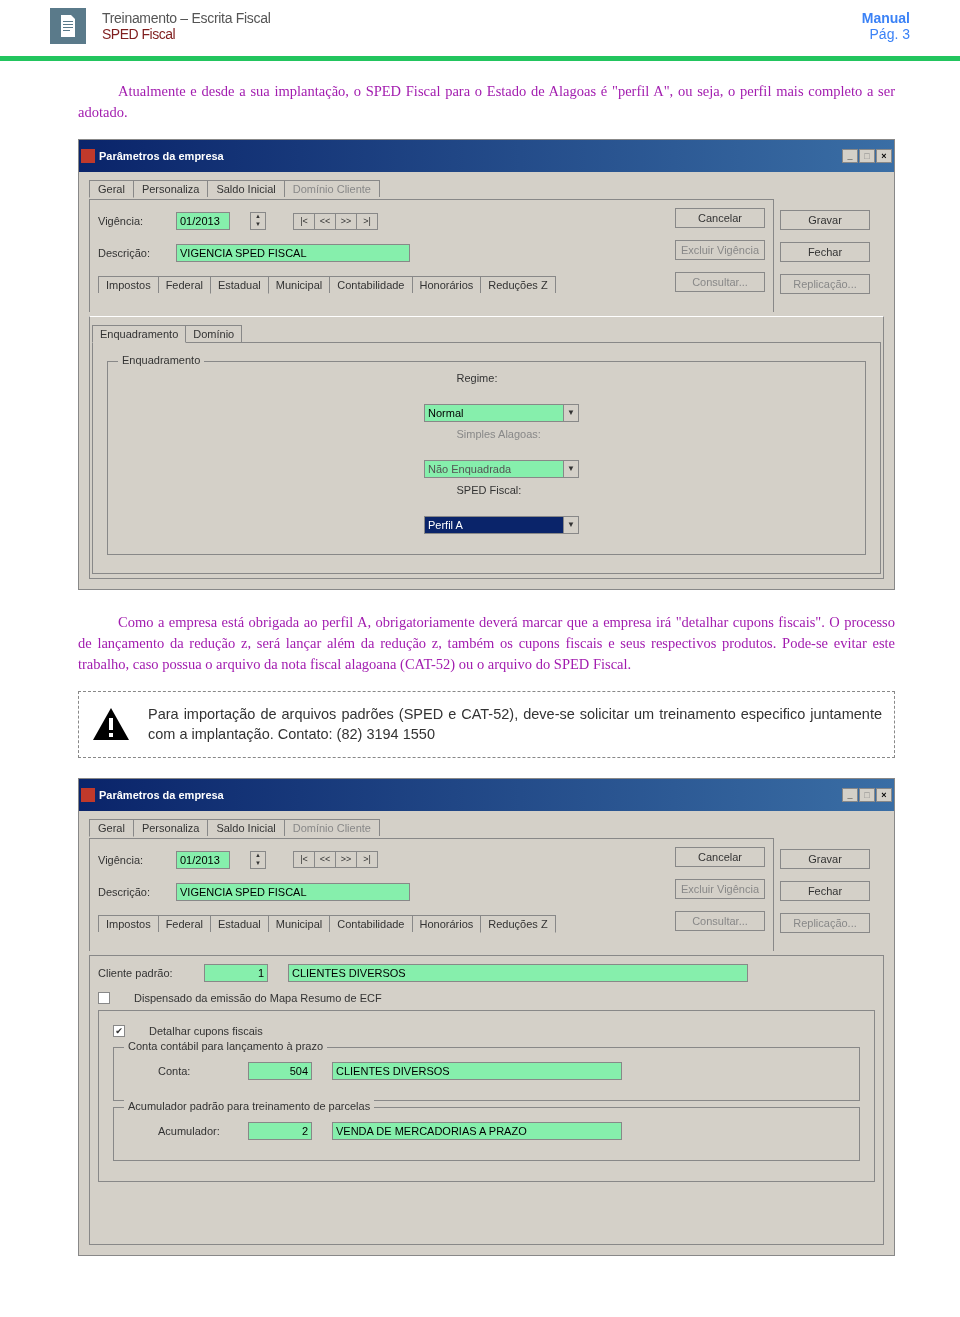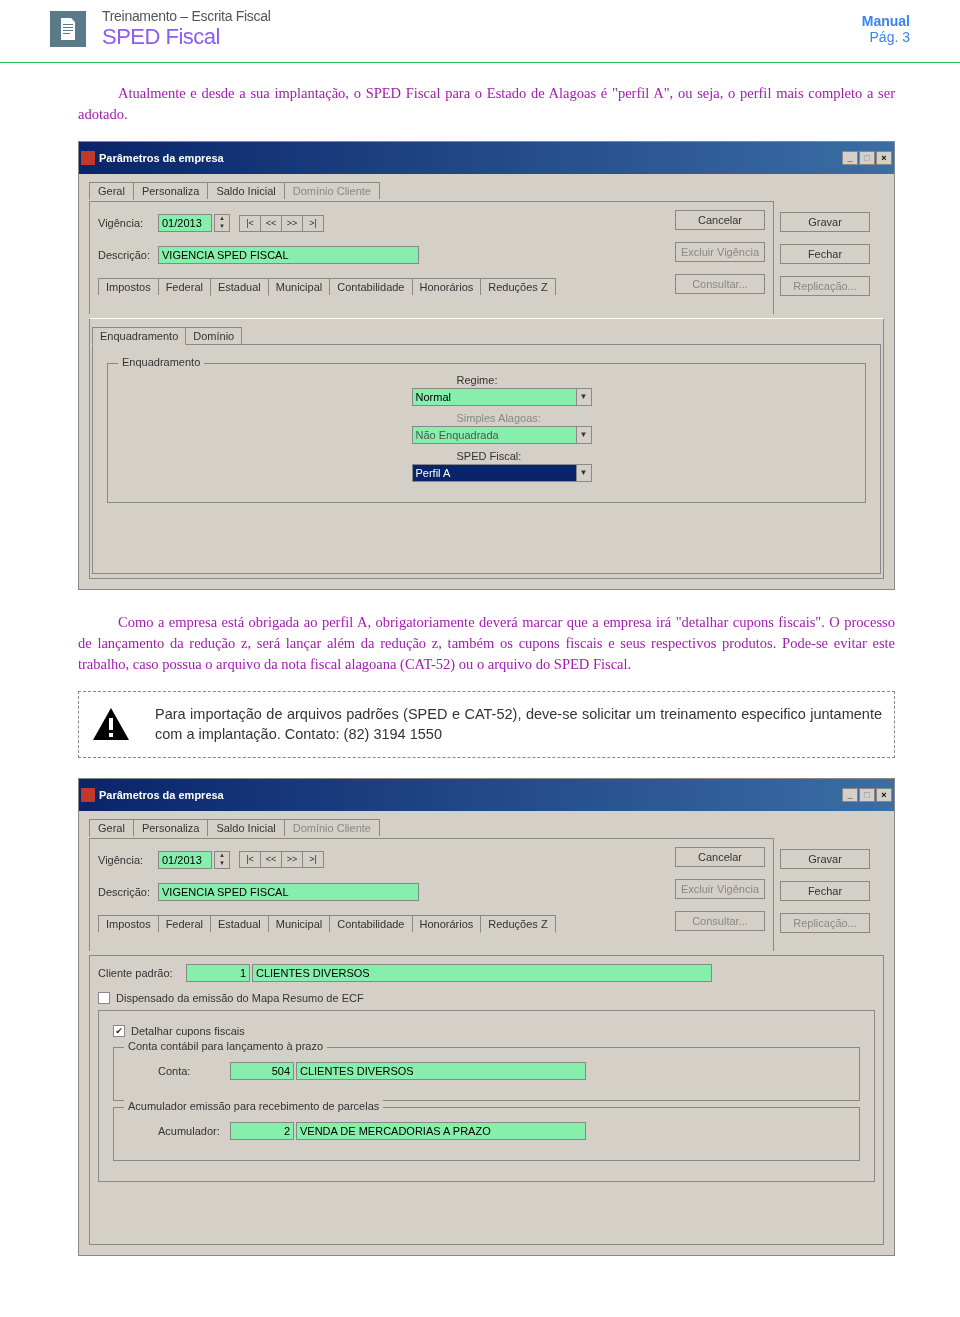--- a/index.html
+++ b/index.html
@@ -1,66 +1,66 @@
 <!DOCTYPE html>
 <html><head>
 <meta charset="utf-8">
 <style>
 * { box-sizing: border-box; margin: 0; padding: 0; }
 body { font-family: Arial, sans-serif; background: #fff; color: #333; }
 .page { width: 960px; margin: 0 auto; padding: 0; }
-.header { display: flex; align-items: center; padding: 8px 50px 12px 50px; border-bottom: 1px solid #22c55e; }
+.header { display: flex; align-items: center; padding: 8px 50px 12px 50px; border-bottom: 5px solid #22c55e; }
 .logo-box { width: 36px; height: 36px; background: #5a7a8a; display: flex; align-items: center; justify-content: center; margin-right: 16px; }
 .logo-box svg { width: 20px; height: 24px; fill: #fff; }
 .header-titles { flex: 1; }
 .header-sub { font-size: 14px; color: #555; font-weight: 400; letter-spacing: -0.3px; }
-.header-main { font-size: 22px; color: #8b5cf6; font-weight: 500; letter-spacing: -0.5px; }
+.header-main { font-size: 14px; color: #7f1d1d; font-weight: 500; letter-spacing: -0.5px; }
 .header-right { text-align: right; font-size: 14px; color: #3b82f6; }
 .header-right-top { font-weight: 600; }
 .content { padding: 20px 65px 20px 78px; }
 .para { font-size: 14.5px; line-height: 1.45; color: #a21caf; text-align: justify; margin-bottom: 16px; font-family: Liberation Serif, serif; }
 .para-indent { text-indent: 40px; }
 .win { background: #d4d0c8; border: 1px solid #888; margin-bottom: 22px; font-size: 11px; position: relative; }
 .titlebar { background: linear-gradient(to right, #0a246a, #3a6ea5); color: #fff; height: 32px; display: flex; align-items: center; padding: 0 2px; font-weight: bold; font-size: 11px; }
 .titlebar-icon { width: 14px; height: 14px; background: #c0392b; margin-right: 4px; display: inline-block; }
 .titlebar-text { flex: 1; }
 .titlebar-btns { display: flex; gap: 1px; }
 .titlebar-btn { width: 16px; height: 14px; background: #d4d0c8; border: 1px solid #888; font-size: 9px; display: flex; align-items: center; justify-content: center; color: #000; }
 .titlebar-btn.disabled { color: #888; }
 .win-body { padding: 8px 10px 10px 10px; }
 .tabs-row { display: flex; margin-bottom: 2px; }
 .tab { padding: 2px 8px; border: 1px solid #888; border-bottom: none; background: #d4d0c8; font-size: 11px; margin-right: -1px; cursor: pointer; }
 .tab.active { background: #d4d0c8; position: relative; z-index: 2; border-bottom: 1px solid #d4d0c8; margin-bottom: -1px; }
 .tab.disabled { color: #888; }
 .tab-panel { border: 1px solid #888; background: #d4d0c8; padding: 8px; }
-.form-row { display: flex; align-items: center; margin-bottom: 6px; gap: 2px; }
+.form-row { display: flex; align-items: center; margin-bottom: 6px; gap: 20px; }
 .label { font-size: 11px; min-width: 58px; }
 .label-sm { font-size: 11px; min-width: 90px; }
 .input-text { background: #86efac; border: 1px solid #888; height: 18px; padding: 1px 3px; font-size: 11px; }
 .input-text.sel { background: #0a246a; color: #fff; }
 .input-text.wide { flex: 1; max-width: 480px; }
 .spinner-btns { display: inline-flex; flex-direction: column; border: 1px solid #888; }
 .spinner-btn { width: 14px; height: 8px; background: #d4d0c8; font-size: 6px; line-height: 6px; text-align: center; }
 .nav-group { display: inline-flex; }
 .nav-btn { width: 22px; height: 17px; border: 1px solid #888; background: #d4d0c8; font-size: 9px; text-align: center; line-height: 15px; margin-left: -1px; }
 .side-btn { width: 90px; height: 20px; border: 1px solid #888; background: #d4d0c8; font-size: 11px; text-align: center; line-height: 18px; margin-bottom: 6px; }
 .side-btn.disabled { color: #888; }
 .action-col { position: absolute; right: 14px; top: 30px; display: flex; flex-direction: column; gap: 6px; }
 .upper-area { position: relative; padding-right: 110px; padding-bottom: 4px; }
 .subtabs { display: flex; margin-top: 4px; margin-bottom: 0; }
 .subtabs .tab { font-size: 11px; padding: 2px 7px; }
 .group-box { border: 1px solid #888; margin: 10px 6px; padding: 10px 14px 14px 14px; position: relative; }
 .group-title { position: absolute; top: -8px; left: 10px; background: #d4d0c8; padding: 0 4px; font-size: 11px; }
 .dropdown { display: inline-flex; }
-.dropdown .input-text { width: 165px; }
+.dropdown .input-text { width: 140px; }
 .dropdown-arrow { width: 16px; height: 18px; border: 1px solid #888; background: #d4d0c8; font-size: 8px; text-align: center; line-height: 16px; margin-left: -1px; }
 .checkbox { width: 12px; height: 12px; border: 1px solid #888; background: #fff; display: inline-flex; align-items: center; justify-content: center; font-size: 9px; margin-right: 4px; }
 .field-label-d { color: #888; }
 .inner-panel-area { background: #d4d0c8; border-top: 1px solid #fff; padding: 4px 2px; min-height: 270px; }
-.alert-box { border: 1px dashed #888; display: flex; padding: 12px; gap: 24px; align-items: center; margin-bottom: 20px; }
+.alert-box { border: 1px dashed #888; display: flex; padding: 12px; gap: 17px; align-items: center; margin-bottom: 20px; }
 .alert-icon { width: 40px; height: 40px; }
 .alert-text { font-size: 14.5px; line-height: 1.4; text-align: justify; flex: 1; }
 .big-area { min-height: 260px; }
 .pad-left { padding-left: 30px; flex-direction: column; }
 .input-num { width: 64px; text-align: right; }
 .input-name { width: 290px; }
 .input-name-lg { flex: 1; max-width: 460px; }
 .group-box-inner { border: 1px solid #888; margin: 6px 0; padding: 14px 14px 14px 14px; position: relative; }
 .reducoes-body { padding: 8px; min-height: 290px; }
 .row-gap { margin-bottom: 10px; }
@@ -276,21 +276,21 @@
             </div>
             <div class="group-box-inner">
               <span class="group-title">Conta contábil para lançamento à prazo</span>
               <div class="form-row" style="padding-left:30px">
                 <span class="label" style="min-width:70px">Conta:</span>
                 <input class="input-text input-num" value="504" style="">
                 <input class="input-text input-name" value="CLIENTES DIVERSOS" style="">
               </div>
             </div>
             <div class="group-box-inner">
-              <span class="group-title">Acumulador emissão para recebimento de parcelas</span>
+              <span class="group-title">Acumulador padrão para treinamento de parcelas</span>
               <div class="form-row" style="padding-left:30px">
                 <span class="label" style="min-width:70px">Acumulador:</span>
                 <input class="input-text input-num" value="2" style="">
                 <input class="input-text input-name" value="VENDA DE MERCADORIAS A PRAZO" style="">
               </div>
             </div>
           </div>
         </div>
       </div>
     </div>

